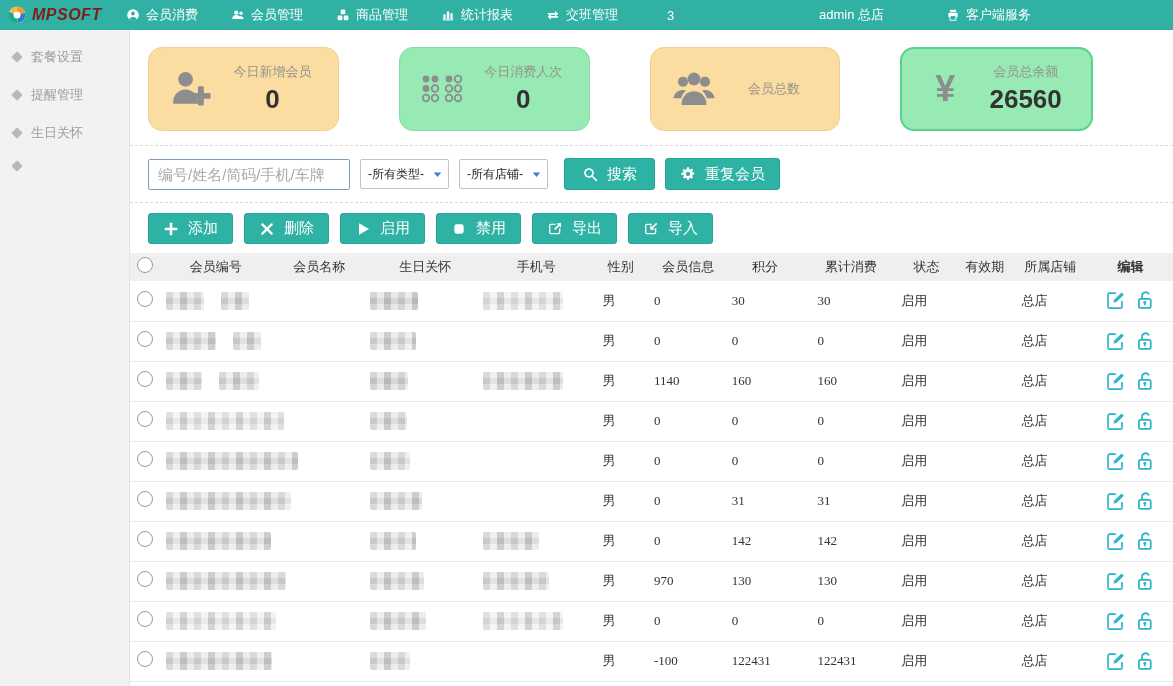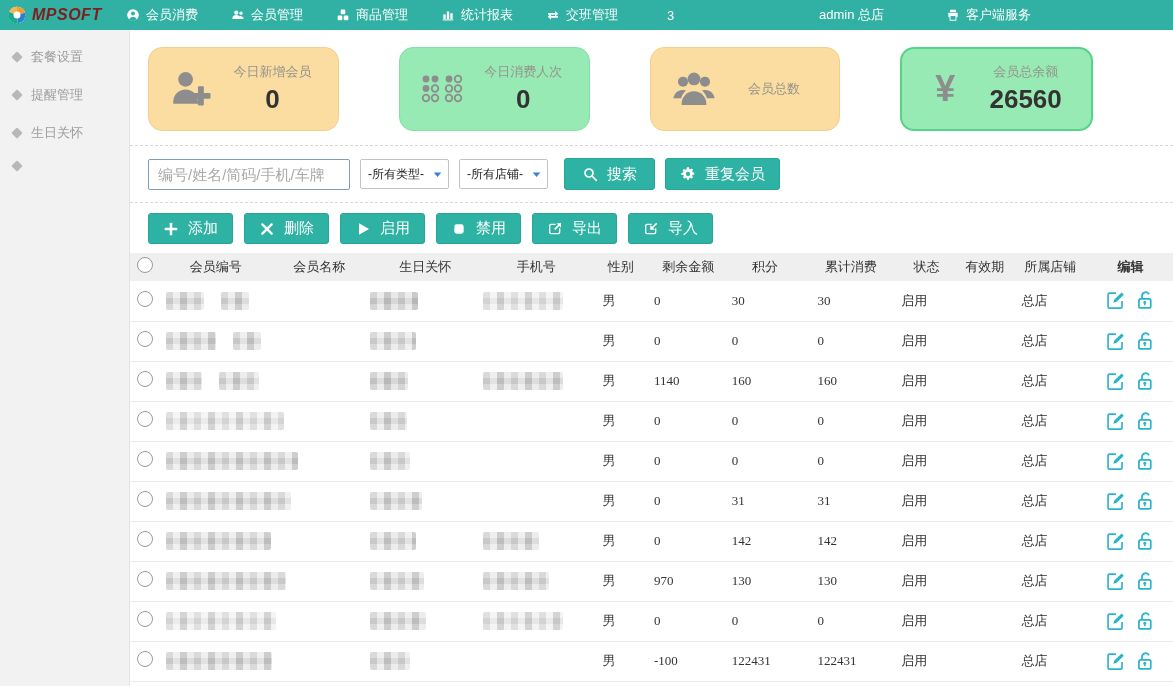--- a/index.html
+++ b/index.html
@@ -375,21 +375,21 @@
           <col style="width:84px">
         </colgroup>
         <thead>
           <tr>
             <th class="c-radio"><span class="radio"></span></th>
           <th>会员编号</th>
               <th>会员名称</th>
               <th>生日关怀</th>
               <th>手机号</th>
               <th>性别</th>
-              <th>剩余金额</th>
+              <th>会员信息</th>
               <th>积分</th>
               <th>累计消费</th>
               <th>状态</th>
               <th>有效期</th>
               <th>所属店铺</th>
               <th class="bold">编辑</th>
             </tr>
         </thead>
         <tbody>
             <tr>

